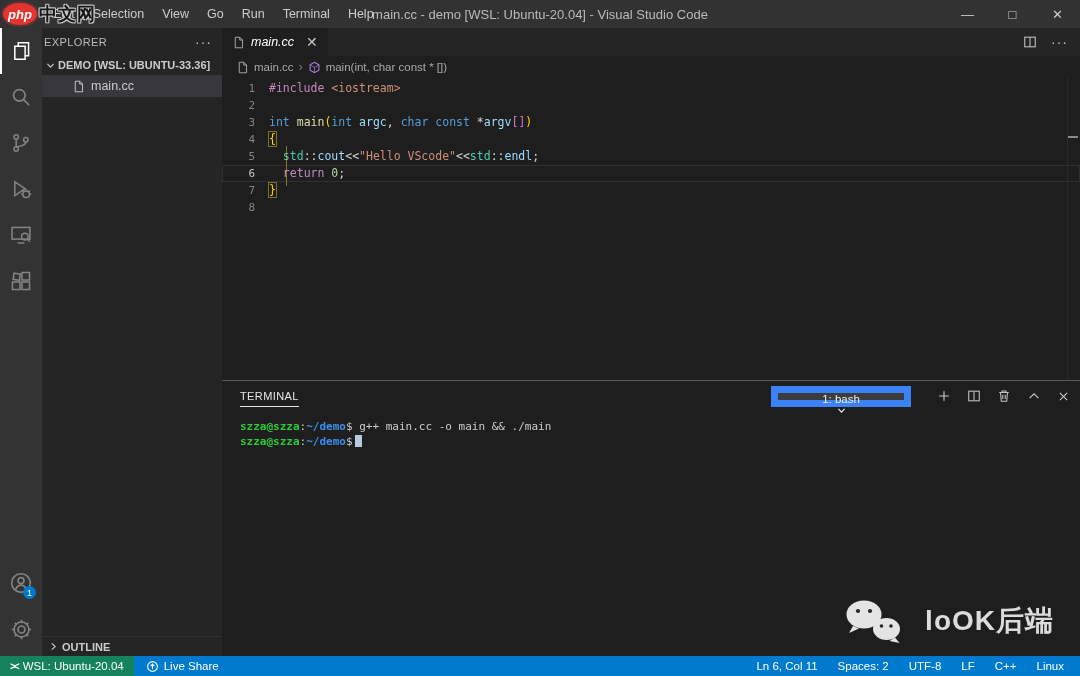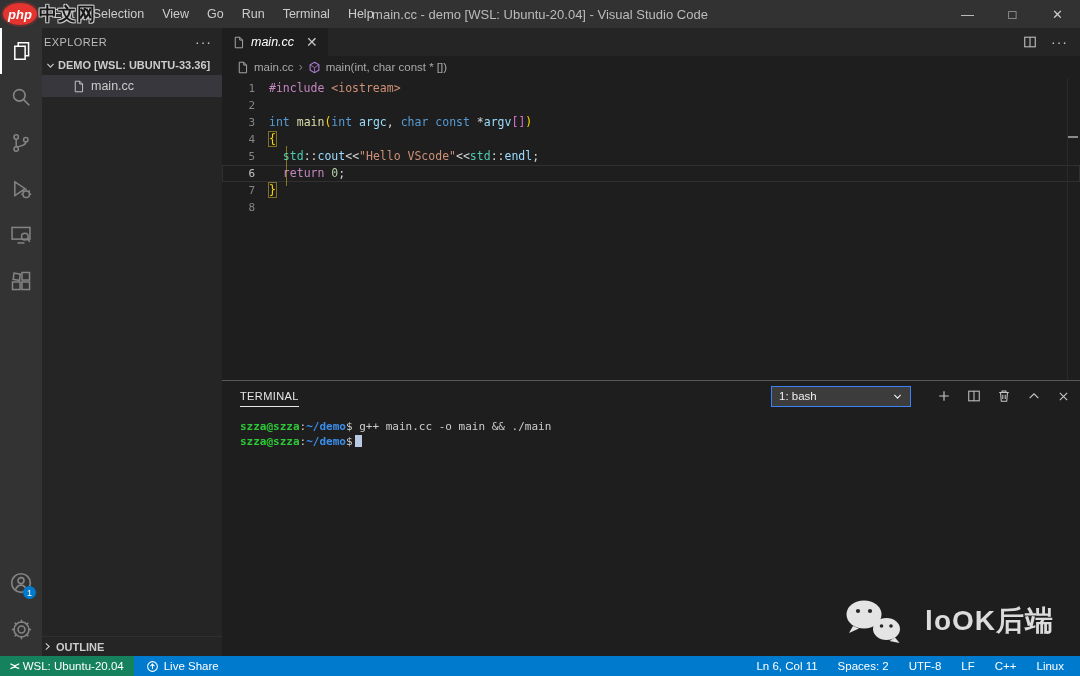--- a/index.html
+++ b/index.html
@@ -41,21 +41,21 @@
   .sidebar { width:180px; background:#252526; color:#CCCCCC; display:flex; flex-direction:column; flex:none; }
   .sb-header { height:27px; display:flex; align-items:center; padding:0 10px 0 2px;
                font-size:11px; color:#BBBBBB; letter-spacing:.4px; }
   .sb-header-actions { margin-left:auto; color:#C5C5C5; font-size:14px; letter-spacing:1px; }
   .sb-section { height:20px; display:flex; align-items:center; gap:2px; font-weight:bold;
                 font-size:11px; color:#CCCCCC; padding-left:3px; }
   .sb-file { height:22px; display:flex; align-items:center; gap:6px; padding-left:30px; font-size:12.5px; }
   .sb-file.selected { background:#37373D; }
   .sb-spacer { flex:1; }
   .sb-outline { height:20px; display:flex; align-items:center; gap:3px; font-weight:bold;
-                font-size:11px; color:#CCCCCC; border-top:1px solid #303031;margin-top:38px; }
+                font-size:11px; color:#CCCCCC; padding-left:6px; border-top:1px solid #303031;margin-top:38px; }
 
   
   .editor-col { flex:1; display:flex; flex-direction:column; min-width:0; background:#1E1E1E; }
   .tabbar { height:28px; background:#252526; display:flex; align-items:stretch; flex:none; }
   .tab { background:#1E1E1E; display:flex; align-items:center; gap:6px; padding:0 10px; min-width:104px; }
   .tab-label { font-size:12.5px; color:#FFFFFF; font-style:italic; }
   .tab-close { color:#C5C5C5; font-size:14px; margin-left:6px; font-style:normal; }
   .tab-actions { margin-left:auto; display:flex; align-items:center; gap:14px; padding-right:12px; color:#C5C5C5; }
   .tab-more { font-size:14px; letter-spacing:1px; }
 
@@ -75,23 +75,23 @@
   .bracket-guide { position:absolute; left:64px; top:68px; width:1px; height:40px; background:rgba(215,195,50,.55); }
   .ovr-marker { position:absolute; right:2px; top:58px; width:10px; height:2px; background:#8a8a8a; }
   .scroll-sash { position:absolute; right:0; top:0; bottom:0; width:13px; border-left:1px solid #2a2a2a; }
 
   
   .panel { height:276px; border-top:1px solid #585858; display:flex; flex-direction:column; flex:none; }
   .panel-header { height:30px; display:flex; align-items:center; padding:0 10px 0 18px; flex:none; }
   .panel-title { font-size:11px; color:#E7E7E7; letter-spacing:.4px; border-bottom:1px solid #E7E7E7;
                  padding-bottom:4px; margin-top:4px; }
   .panel-actions { margin-left:auto; display:flex; align-items:center; gap:16px; color:#C5C5C5; }
-  .bash-select { width:140px; height:21px; background:#3C3C3C; border:1px solid #3b82f6; color:#F0F0F0;
+  .bash-select { width:140px; height:21px; background:#3C3C3C; border:7px solid #3b82f6; color:#F0F0F0;
                  font-size:11.5px; display:flex; align-items:center; justify-content:space-between;
-                 padding:0 7px; margin-right:10px; }
+                 padding:0 7px; margin-right:10px;flex-direction:column; }
   .terminal { flex:1; padding:8px 0 8px 18px; font-family:"DejaVu Sans Mono",monospace;
               font-size:11px; line-height:15px; color:#CCCCCC; }
   .term-line { white-space:pre; }
   .term-cursor { display:inline-block; width:7px; height:12px; background:#B9C9E2;
                  vertical-align:-2px; margin-left:2px; }
 
   
   .statusbar { height:20px; background:#007ACC; display:flex; align-items:center;
                color:#FFFFFF; font-size:11.5px; flex:none; }
   .sb-remote { background:#16825D; height:100%; display:flex; align-items:center; gap:5px; padding:0 10px; }

